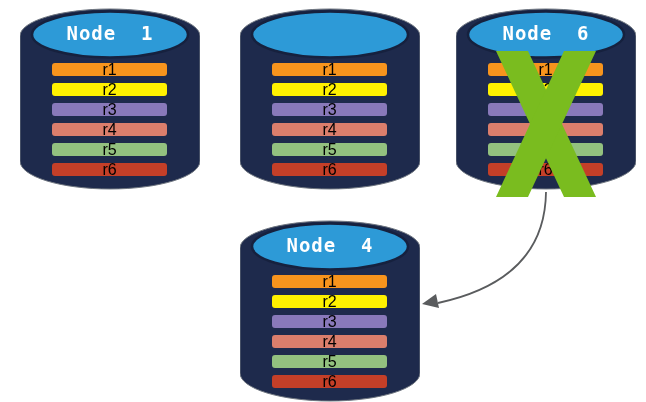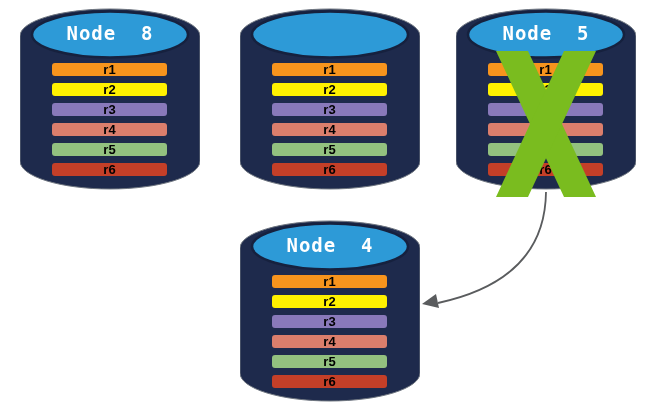--- a/index.html
+++ b/index.html
@@ -34,39 +34,39 @@
     position:absolute;
     left:32px;top:60px;width:115px;
   }
   .row{
     position:relative;
     width:115px;height:13px;
     margin-bottom:7px;
     border-radius:3px;
     text-align:center;
     line-height:13px;
-    font-size:13px;font-weight:bold;color:#000000;
+    font-size:16px;font-weight:normal;color:#000000;
   }
   .overlay{
     position:absolute;left:0;top:0;width:646px;height:402px;
     pointer-events:none;
   }
   .arrow-line{fill:none;stroke-width:1.8px;}
 </style>
 </head>
 <body>
 
 <div class="canvas">
 
   <div class="node pos-n1">
     <svg class="cyl" width="180" height="190" viewBox="0 0 180 190">
       <path class="cyl-body" d="M0,33 A90,27 0 0 1 180,33 L180,158 A90,28 0 0 1 0,158 Z" style="fill: rgb(30, 42, 76); stroke: rgb(111, 118, 128);"></path>
       <ellipse class="cyl-top" cx="90" cy="31.5" rx="78" ry="23" style="fill: rgb(45, 154, 215); stroke: rgb(22, 33, 62);"></ellipse>
     </svg>
-    <div class="node-title">Node  8</div>
+    <div class="node-title">Node  1</div>
     <div class="rows">
       <div class="row" style="background-color: rgb(247, 148, 29);">r1</div>
       <div class="row" style="background-color: rgb(255, 241, 0);">r2</div>
       <div class="row" style="background-color: rgb(137, 121, 186);">r3</div>
       <div class="row" style="background-color: rgb(219, 126, 108);">r4</div>
       <div class="row" style="background-color: rgb(147, 193, 127);">r5</div>
       <div class="row" style="background-color: rgb(196, 63, 40);">r6</div>
     </div>
   </div>
 
@@ -83,21 +83,21 @@
       <div class="row" style="background-color: rgb(147, 193, 127);">r5</div>
       <div class="row" style="background-color: rgb(196, 63, 40);">r6</div>
     </div>
   </div>
 
   <div class="node pos-n3">
     <svg class="cyl" width="180" height="190" viewBox="0 0 180 190">
       <path class="cyl-body" d="M0,33 A90,27 0 0 1 180,33 L180,158 A90,28 0 0 1 0,158 Z" style="fill: rgb(30, 42, 76); stroke: rgb(111, 118, 128);"></path>
       <ellipse class="cyl-top" cx="90" cy="31.5" rx="78" ry="23" style="fill: rgb(45, 154, 215); stroke: rgb(22, 33, 62);"></ellipse>
     </svg>
-    <div class="node-title">Node  5</div>
+    <div class="node-title">Node  6</div>
     <div class="rows">
       <div class="row" style="background-color: rgb(247, 148, 29);">r1</div>
       <div class="row" style="background-color: rgb(255, 241, 0);">r2</div>
       <div class="row" style="background-color: rgb(137, 121, 186);">r3</div>
       <div class="row" style="background-color: rgb(219, 126, 108);">r4</div>
       <div class="row" style="background-color: rgb(147, 193, 127);">r5</div>
       <div class="row" style="background-color: rgb(196, 63, 40);">r6</div>
     </div>
   </div>
 

